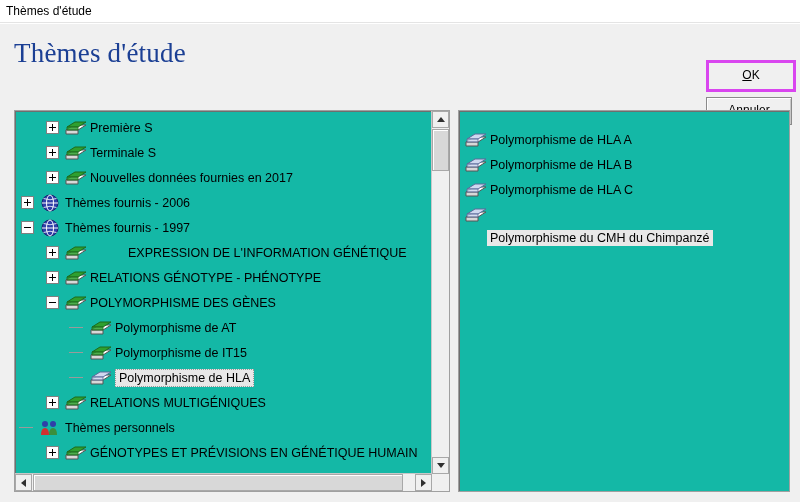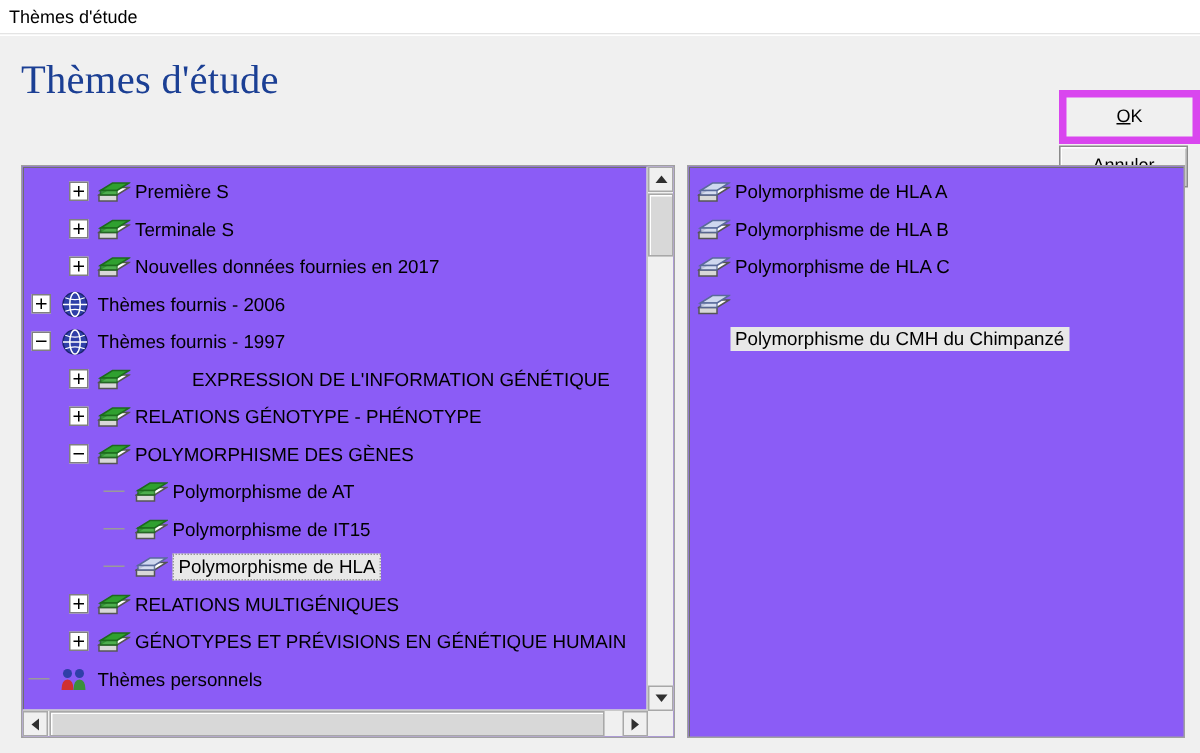--- a/index.html
+++ b/index.html
@@ -78,21 +78,21 @@
     top: 41px;
     width: 66px;
     height: 47px;
     white-space: pre-line;
   }
   .btn-ok {
     left: 706px;
     top: 36px;
     width: 84px;
     height: 26px;
-    border: 5px solid #d946ef;
+    border: 3px solid #d946ef;
     box-shadow: none;
     text-align: right;
   }
   .btn-cancel {
     left: 706px;
     top: 73px;
     width: 84px;
     height: 26px;
   }
   .btn u { text-decoration: underline; }
@@ -102,21 +102,21 @@
     position: absolute;
     left: 14px;
     top: 86px;
     right: 10px;
     bottom: 10px;
   }
   .pane {
     position: absolute;
     top: 0;
     bottom: 0;
-    background: #8b5cf6;
+    background: #14b8a6;
     border: 1px solid #a0a0a0;
     box-shadow: inset 1px 1px 0 #6e6e6e;
     overflow: hidden;
   }
   .pane-left {
     left: 0;
     width: 434px;
   }
   .pane-right {
     left: 444px;
@@ -186,21 +186,21 @@
 
   
   .ico {
     position: absolute;
     top: 4px;
   }
   .ico svg { display: block; }
 
   
   .list {
-    padding: 4px 0 0 6px;
+    padding: 16px 0 0 6px;
   }
   .list-item {
     height: 25px;
     display: flex;
     align-items: center;
     white-space: nowrap;
   }
   .list-item .li-ico {
     width: 22px;
     flex: 0 0 22px;
@@ -440,42 +440,42 @@
                 <svg width="22" height="17" viewBox="0 0 22 17">
                   <path d="M1 11 L9 6 L21 6 L13 11 Z" fill="#ffffff" stroke="#555" stroke-width="1"></path>
                   <path d="M1 11 L13 11 L13 15 L1 15 Z" fill="#d8d8d8" stroke="#555" stroke-width="1"></path>
                   <path d="M2 8 L10 3 L21 3 L13 8 Z" fill="#2fa02f" stroke="#1d6b1d" stroke-width="1"></path>
                   <path d="M2 8 L13 8 L13 11 L2 11 Z" fill="#2fa02f" stroke="#1d6b1d" stroke-width="1" opacity="0.85"></path>
                 </svg>
               </span>
               <span class="node-label" style="margin-left: 75px;">RELATIONS MULTIGÉNIQUES</span>
             </div>
             <div class="node">
-              <span class="expander plus" style="left: 31px;"></span>
-              <span class="ico" style="left: 50px;">
-                <svg width="22" height="17" viewBox="0 0 22 17">
-                  <path d="M1 11 L9 6 L21 6 L13 11 Z" fill="#ffffff" stroke="#555" stroke-width="1"></path>
-                  <path d="M1 11 L13 11 L13 15 L1 15 Z" fill="#d8d8d8" stroke="#555" stroke-width="1"></path>
-                  <path d="M2 8 L10 3 L21 3 L13 8 Z" fill="#2fa02f" stroke="#1d6b1d" stroke-width="1"></path>
-                  <path d="M2 8 L13 8 L13 11 L2 11 Z" fill="#2fa02f" stroke="#1d6b1d" stroke-width="1" opacity="0.85"></path>
-                </svg>
-              </span>
-              <span class="node-label" style="margin-left: 75px;">GÉNOTYPES ET PRÉVISIONS EN GÉNÉTIQUE HUMAIN</span>
-            </div>
-            <div class="node">
               <span class="elbow" style="left: 4px;"></span>
               <span class="ico" style="left: 25px;">
                 <svg width="20" height="18" viewBox="0 0 20 18">
                   <circle cx="5" cy="5" r="3" fill="#2f3fa8"></circle>
                   <path d="M1 16 Q1 9 5 9 Q9 9 9 16 Z" fill="#d03030"></path>
                   <circle cx="13" cy="5" r="3" fill="#2f3fa8"></circle>
                   <path d="M9 16 Q9 9 13 9 Q17 9 17 16 Z" fill="#3b8f3b"></path>
                 </svg>
               </span>
               <span class="node-label" style="margin-left: 50px;">Thèmes personnels</span>
+            </div>
+            <div class="node">
+              <span class="expander plus" style="left: 31px;"></span>
+              <span class="ico" style="left: 50px;">
+                <svg width="22" height="17" viewBox="0 0 22 17">
+                  <path d="M1 11 L9 6 L21 6 L13 11 Z" fill="#ffffff" stroke="#555" stroke-width="1"></path>
+                  <path d="M1 11 L13 11 L13 15 L1 15 Z" fill="#d8d8d8" stroke="#555" stroke-width="1"></path>
+                  <path d="M2 8 L10 3 L21 3 L13 8 Z" fill="#2fa02f" stroke="#1d6b1d" stroke-width="1"></path>
+                  <path d="M2 8 L13 8 L13 11 L2 11 Z" fill="#2fa02f" stroke="#1d6b1d" stroke-width="1" opacity="0.85"></path>
+                </svg>
+              </span>
+              <span class="node-label" style="margin-left: 75px;">GÉNOTYPES ET PRÉVISIONS EN GÉNÉTIQUE HUMAIN</span>
             </div>
           </div>
 
         <div class="sb-v">
           <div class="sb-btn" style="top:0;left:0;">
             <span class="arrow up"></span>
           </div>
           <div class="sb-thumb" style="top:18px;left:0;width:17px;height:42px;"></div>
           <div class="sb-btn" style="bottom:0;left:0;">
             <span class="arrow down"></span>

